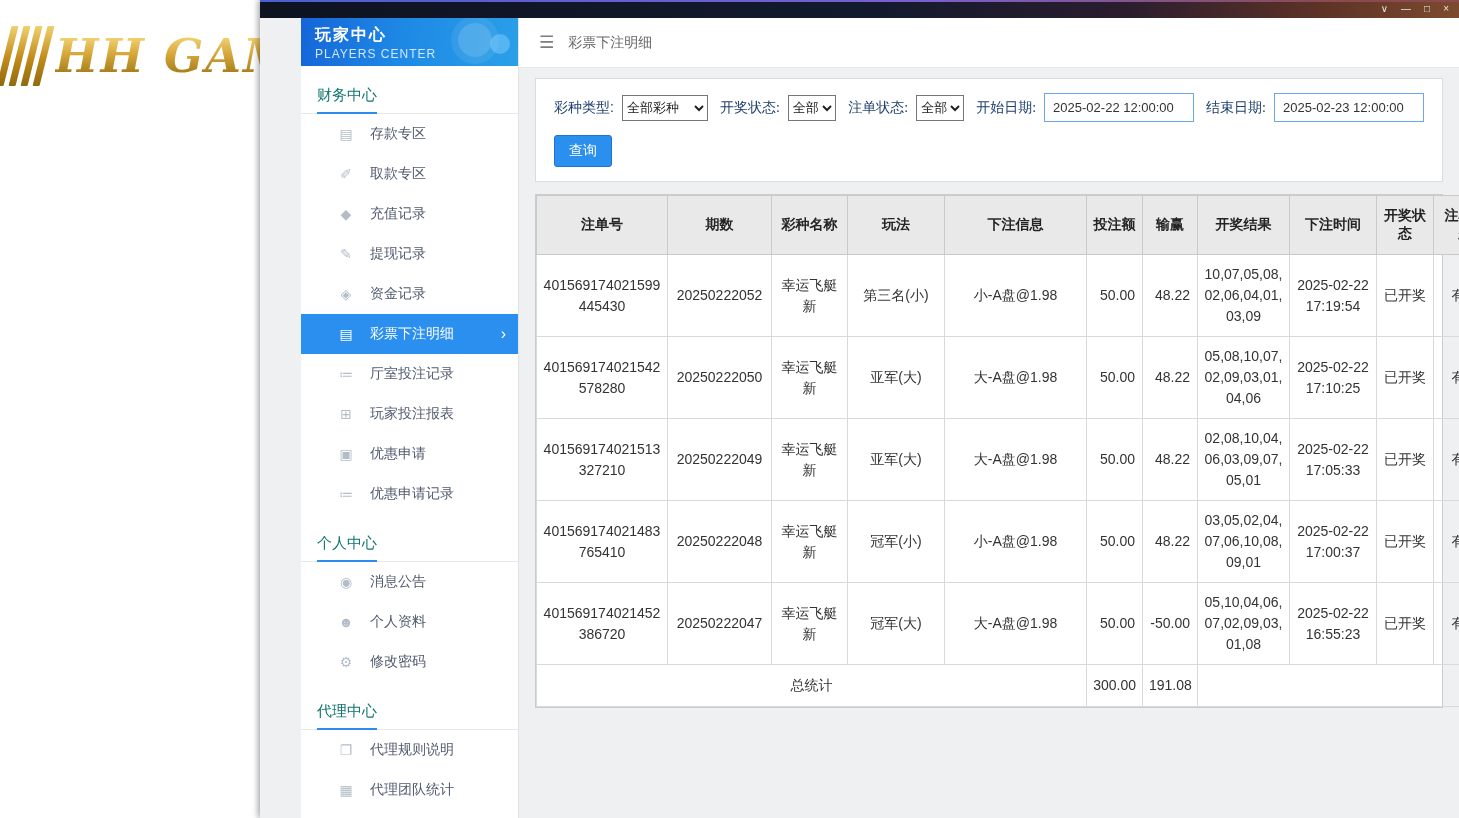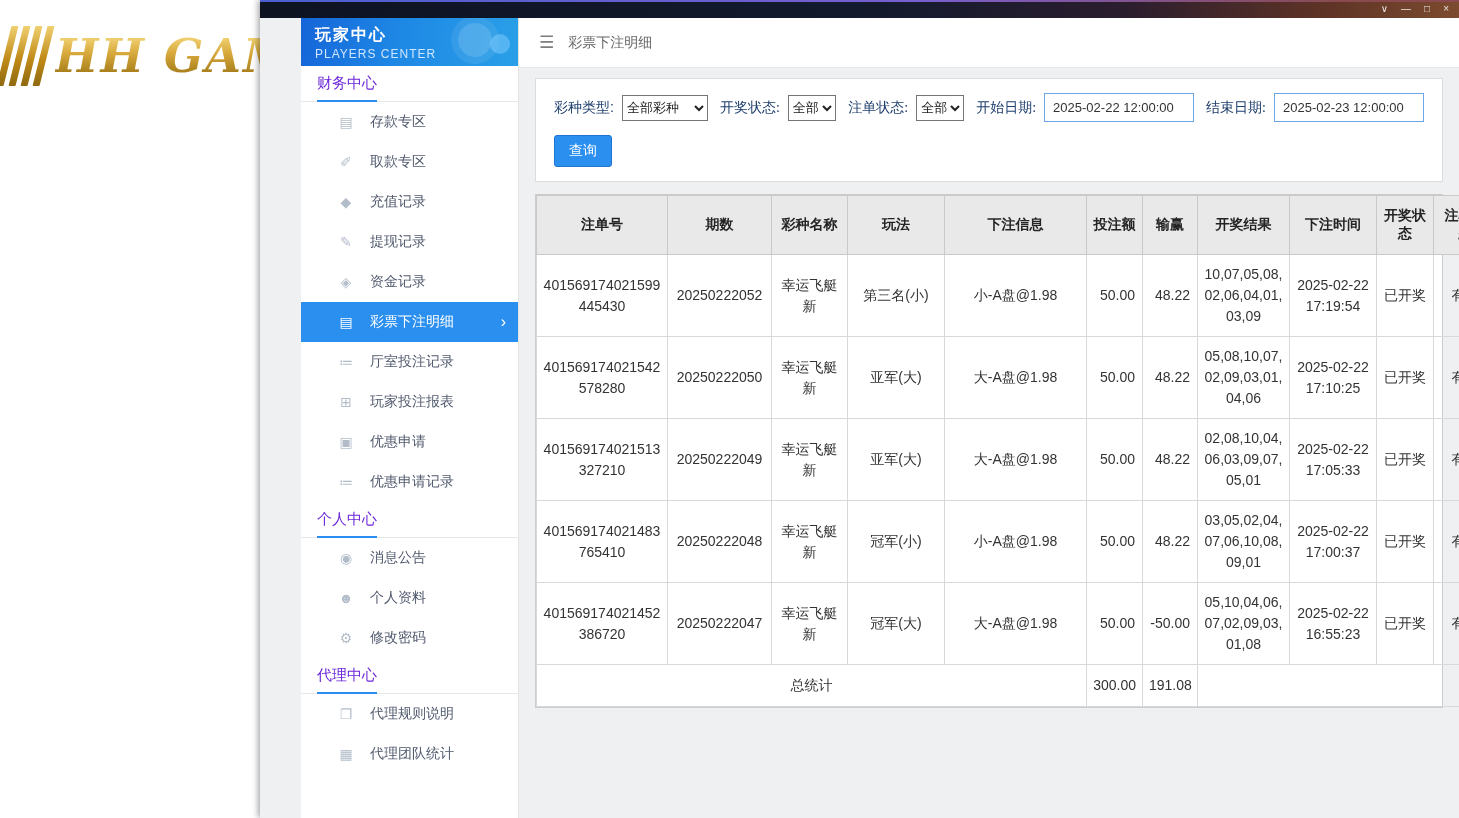--- a/index.html
+++ b/index.html
@@ -38,21 +38,21 @@
   .side-header { flex:0 0 48px; height:48px; position:relative; overflow:hidden; color:#fff;
     padding:7px 0 0 14px; background:linear-gradient(100deg,#1565d8 0%,#1e88e5 45%,#2aa0e8 100%); }
   .side-title { font-size:16px; font-weight:bold; letter-spacing:2px; }
   .side-sub { font-size:12px; letter-spacing:1px; color:#cfe6ff; margin-top:1px; }
   .side-deco { position:absolute; right:6px; top:0; width:64px; height:48px; }
   .side-deco::before { content:''; position:absolute; right:20px; top:5px; width:34px; height:34px;
     border-radius:50%; background:rgba(255,255,255,.20); box-shadow:0 0 0 7px rgba(255,255,255,.08); }
   .side-deco::after { content:''; position:absolute; right:2px; top:16px; width:20px; height:20px;
     border-radius:50%; background:rgba(140,210,255,.45); }
   .side-menu { flex:1; overflow:hidden; }
-  .side-section { padding:8px 0 8px 16px; font-size:15px; color:#6d28d9;
+  .side-section { margin-top:12px; padding:8px 0 8px 16px; font-size:15px; color:#0f766e;
     border-bottom:1px solid #e8e8e8; position:relative; }
   .side-section::after { content:''; position:absolute; left:16px; bottom:-1px; width:60px; height:2px;
     background:#2d8cf0; }
   .side-item { height:40px; display:flex; align-items:center; padding-left:36px; font-size:14px;
     color:#515a6e; cursor:pointer; position:relative; }
   .side-icon { width:18px; margin-right:15px; color:#b2bdc9; font-size:14px; text-align:center; }
   .side-item.active { background:#2b8ff0; color:#fff; }
   .side-item.active .side-icon { color:#fff; }
   .side-arrow { position:absolute; right:12px; font-size:16px; color:#fff; }
 

